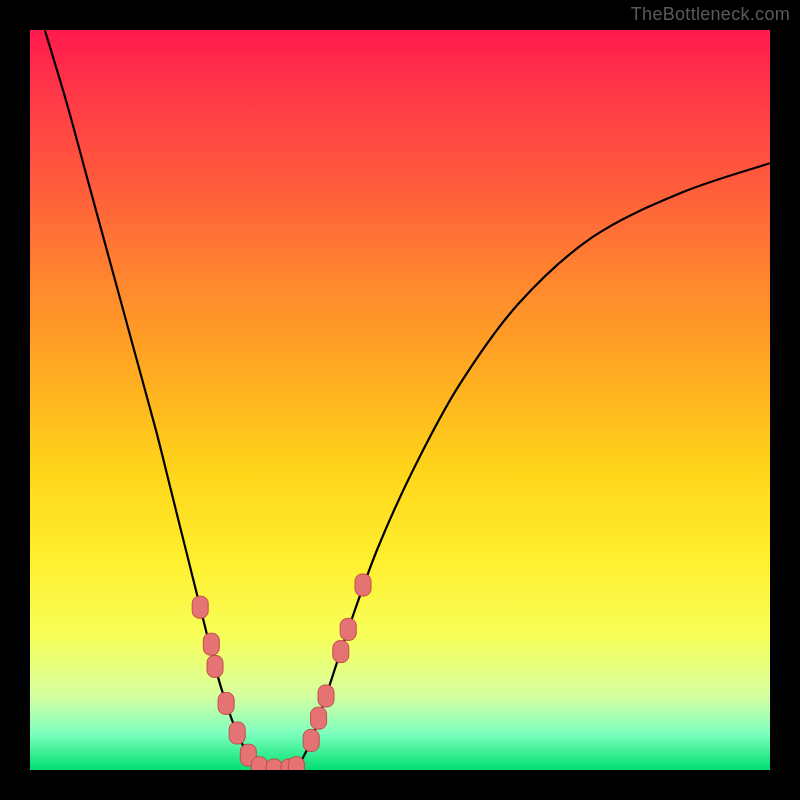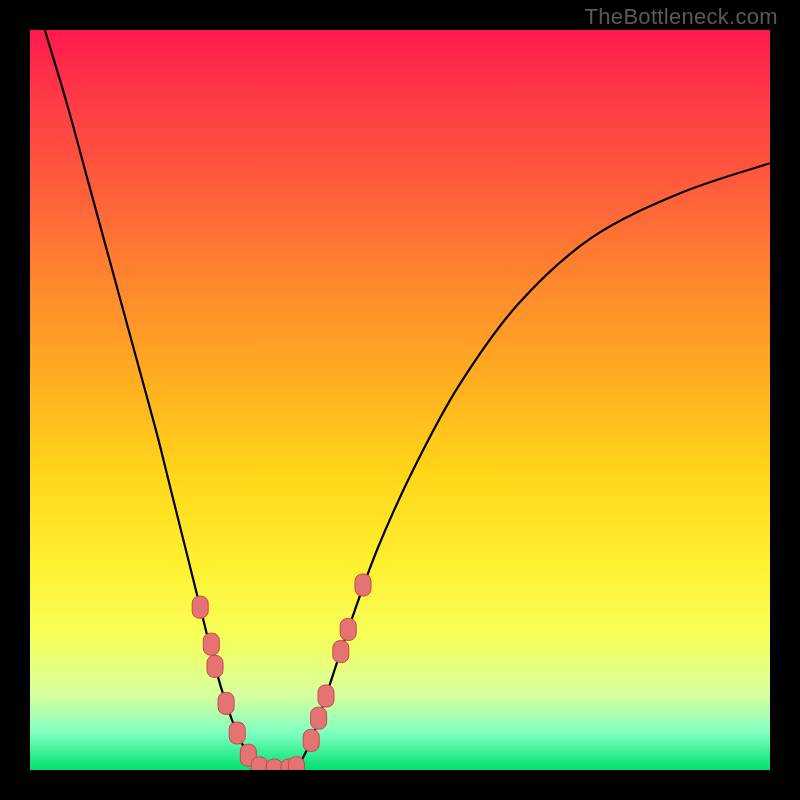--- a/index.html
+++ b/index.html
@@ -35,23 +35,23 @@
       #fff030 72%,
       #f7ff5a 82%,
       #d6ffa0 90%,
       #7fffc0 95%,
       #00e070 100%
     );
   }
   .watermark {
     position: absolute;
     top: 4px;
-    right: 22px;
+    right: 10px;
     color: #5a5a5a;
-    font-size: 22px;
+    font-size: 18px;
     font-weight: 500;
     letter-spacing: 0.3px;
     z-index: 30;
   }
   svg.curves {
     position: absolute;
     top: 0;
     left: 0;
     width: 740px;
     height: 740px;

